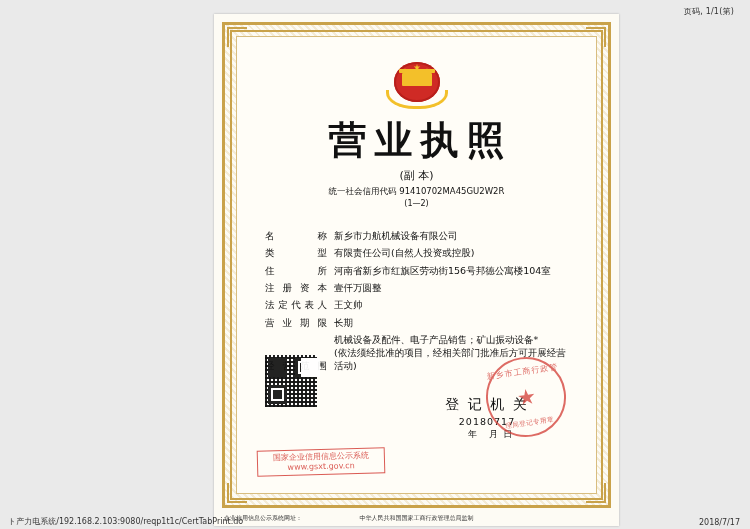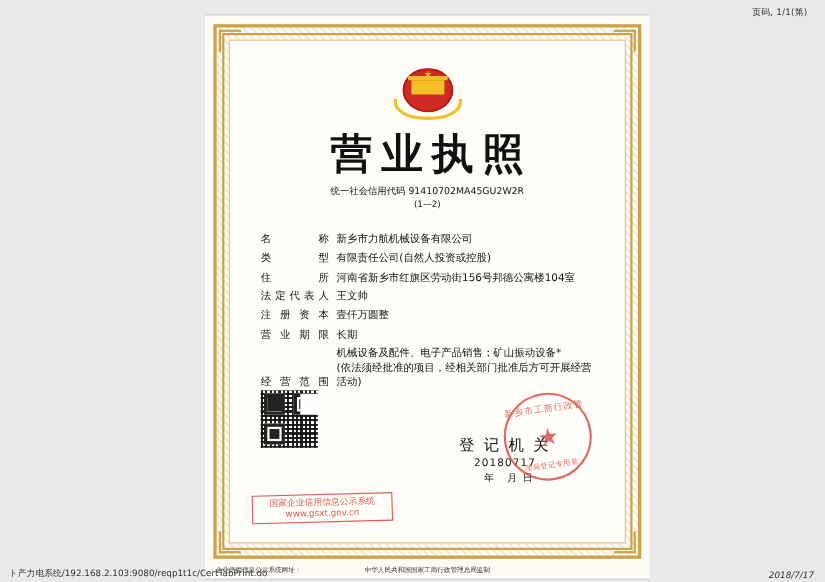--- a/index.html
+++ b/index.html
@@ -24,21 +24,21 @@
     position: absolute;
     top: 6px;
     right: 16px;
     font-size: 8px;
     color: #333;
     letter-spacing: 0.2px;
   }
   
   .sheet {
     position: absolute;
-    left: 186px;
+    left: 214px;
     top: 14px;
     width: 405px;
     height: 512px;
     background: #fdfbf4;
     box-shadow: 0 0 2px rgba(0,0,0,0.25);
     overflow: hidden;
   }
   
   .frame-outer {
     position: absolute;
@@ -366,21 +366,20 @@
     bottom: 2px;
     font-size: 8px;
     color: #333;
   }
   .browser-footer-right {
     position: absolute;
     right: 10px;
     bottom: 2px;
     font-size: 8px;
     color: #333;
-    font-style: italic;
   }
 </style>
 </head>
 <body>
 
 <div class="page-wrap">
 
   <div class="page-indicator">页码, 1/1(第)</div>
 
   <div class="sheet">
@@ -400,20 +399,21 @@
               <div class="stars">
                 <div class="star s0"></div>
                 <div class="star s1"></div>
                 <div class="star s2"></div>
               </div>
               <div class="gate"></div>
               <div class="wheat"></div>
             </div>
 
             <div class="title">营业执照</div>
+            <div class="subtitle">(副 本)</div>
             <div class="credit-code">统一社会信用代码 91410702MA45GU2W2R</div>
             <div class="series">(1—2)</div>
 
             <div class="fields">
 
               <div class="row">
                 <div class="label">名　　称</div>
                 <div class="value">新乡市力航机械设备有限公司</div>
               </div>
 
@@ -421,27 +421,27 @@
                 <div class="label">类　　型</div>
                 <div class="value">有限责任公司(自然人投资或控股)</div>
               </div>
 
               <div class="row">
                 <div class="label">住　　所</div>
                 <div class="value">河南省新乡市红旗区劳动街156号邦德公寓楼104室</div>
               </div>
 
               <div class="row">
+                <div class="label">注 册 资 本</div>
+                <div class="value">壹仟万圆整</div>
+              </div>
+
+              <div class="row">
                 <div class="label">法定代表人</div>
                 <div class="value">王文帅</div>
-              </div>
-
-              <div class="row">
-                <div class="label">注 册 资 本</div>
-                <div class="value">壹仟万圆整</div>
               </div>
 
 
               <div class="row">
                 <div class="label">营 业 期 限</div>
                 <div class="value">长期</div>
               </div>
 
               <div class="row">
                 <div class="label">经 营 范 围</div>

